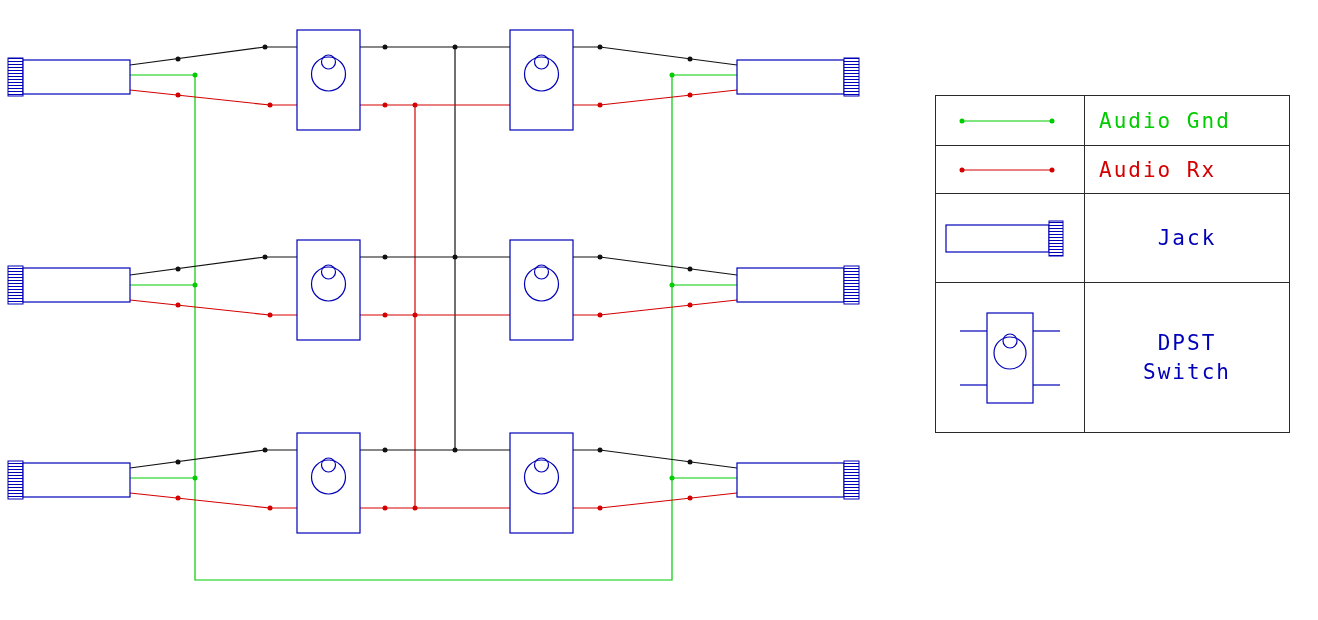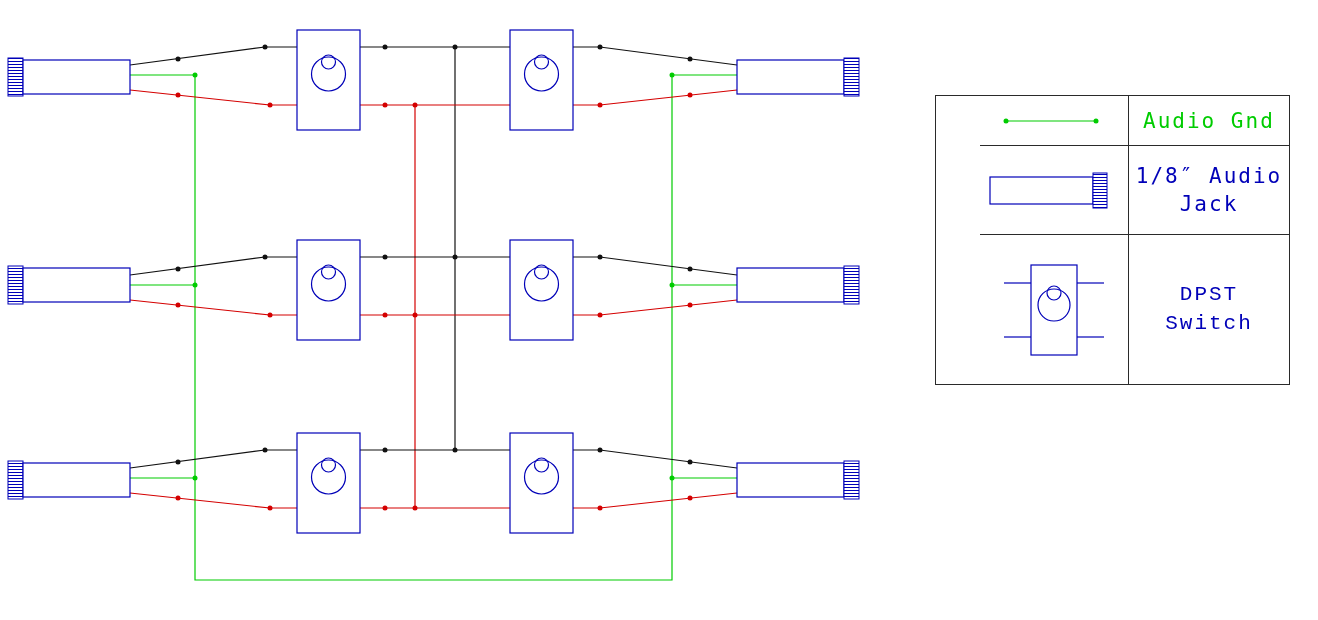--- a/index.html
+++ b/index.html
@@ -34,21 +34,20 @@
   .hatchrect { stroke: var(--component, #0000b8); stroke-width: 1; fill: url(#hatch); }
   
   #legend {
     position: absolute;
     left: 935px;
     top: 95px;
     width: 355px;
     border: 1px solid #2a2a2a;
     box-sizing: border-box;
     background: #ffffff;
-    padding-left: 44px;
   }
   .legend-row {
     display: grid;
     grid-template-columns: 149px 1fr;
     border-bottom: 1px solid #2a2a2a;
   }
   .legend-row:last-child { border-bottom: none; }
   .cell { display: flex; align-items: center; }
   .sym  { justify-content: center; border-right: 1px solid #2a2a2a; }
   .lbl  {
@@ -59,21 +58,21 @@
   .lbl.centered {
     flex-direction: column;
     justify-content: center;
     padding-left: 0;
     text-align: center;
     line-height: 1.35;
   }
   .h50  { height: 49px; }
   .h48  { height: 47px; }
   .h89  { height: 88px; }
-  .h150 { height: 149px; font-family: Liberation Mono, monospace; }
+  .h150 { height: 149px; }
   .c-gnd  { color: var(--gnd, #00cc00); }
   .c-rx   { color: var(--rx, #d40000); }
   .c-tx   { color: var(--tx, #111111); }
   .c-comp { color: var(--component, #0000b8); }
 </style>
 </head>
 <body>
 
 <div id="page">
 
@@ -249,31 +248,40 @@
       <div class="cell sym">
         <svg width="140" height="30">
           <line class="wgnd" x1="22" y1="15" x2="112" y2="15"></line>
           <circle class="dgnd" cx="22" cy="15" r="2.5"></circle>
           <circle class="dgnd" cx="112" cy="15" r="2.5"></circle>
         </svg>
       </div>
       <div class="cell lbl c-gnd">Audio Gnd</div>
     </div>
 
+    <div class="legend-row h48">
+      <div class="cell sym">
+        <svg width="140" height="30">
+          <line class="wrx" x1="22" y1="15" x2="112" y2="15"></line>
+          <circle class="drx" cx="22" cy="15" r="2.5"></circle>
+          <circle class="drx" cx="112" cy="15" r="2.5"></circle>
+        </svg>
+      </div>
+      <div class="cell lbl c-rx">Audio Rx</div>
+    </div>
 
 
     <div class="legend-row h89">
       <div class="cell sym">
         <svg width="140" height="70">
           <rect class="comp" x="6" y="22" width="103" height="27"></rect>
           <rect class="hatchrect" x="109" y="18" width="14" height="35"></rect>
         </svg>
       </div>
       <div class="cell lbl centered c-comp">
-        <span>1/8″ Audio</span>
         <span>Jack</span>
       </div>
     </div>
 
     <div class="legend-row h150">
       <div class="cell sym">
         <svg width="140" height="130">
           <line class="compline" x1="20" y1="38" x2="47" y2="38"></line>
           <line class="compline" x1="20" y1="92" x2="47" y2="92"></line>
           <line class="compline" x1="93" y1="38" x2="120" y2="38"></line>

